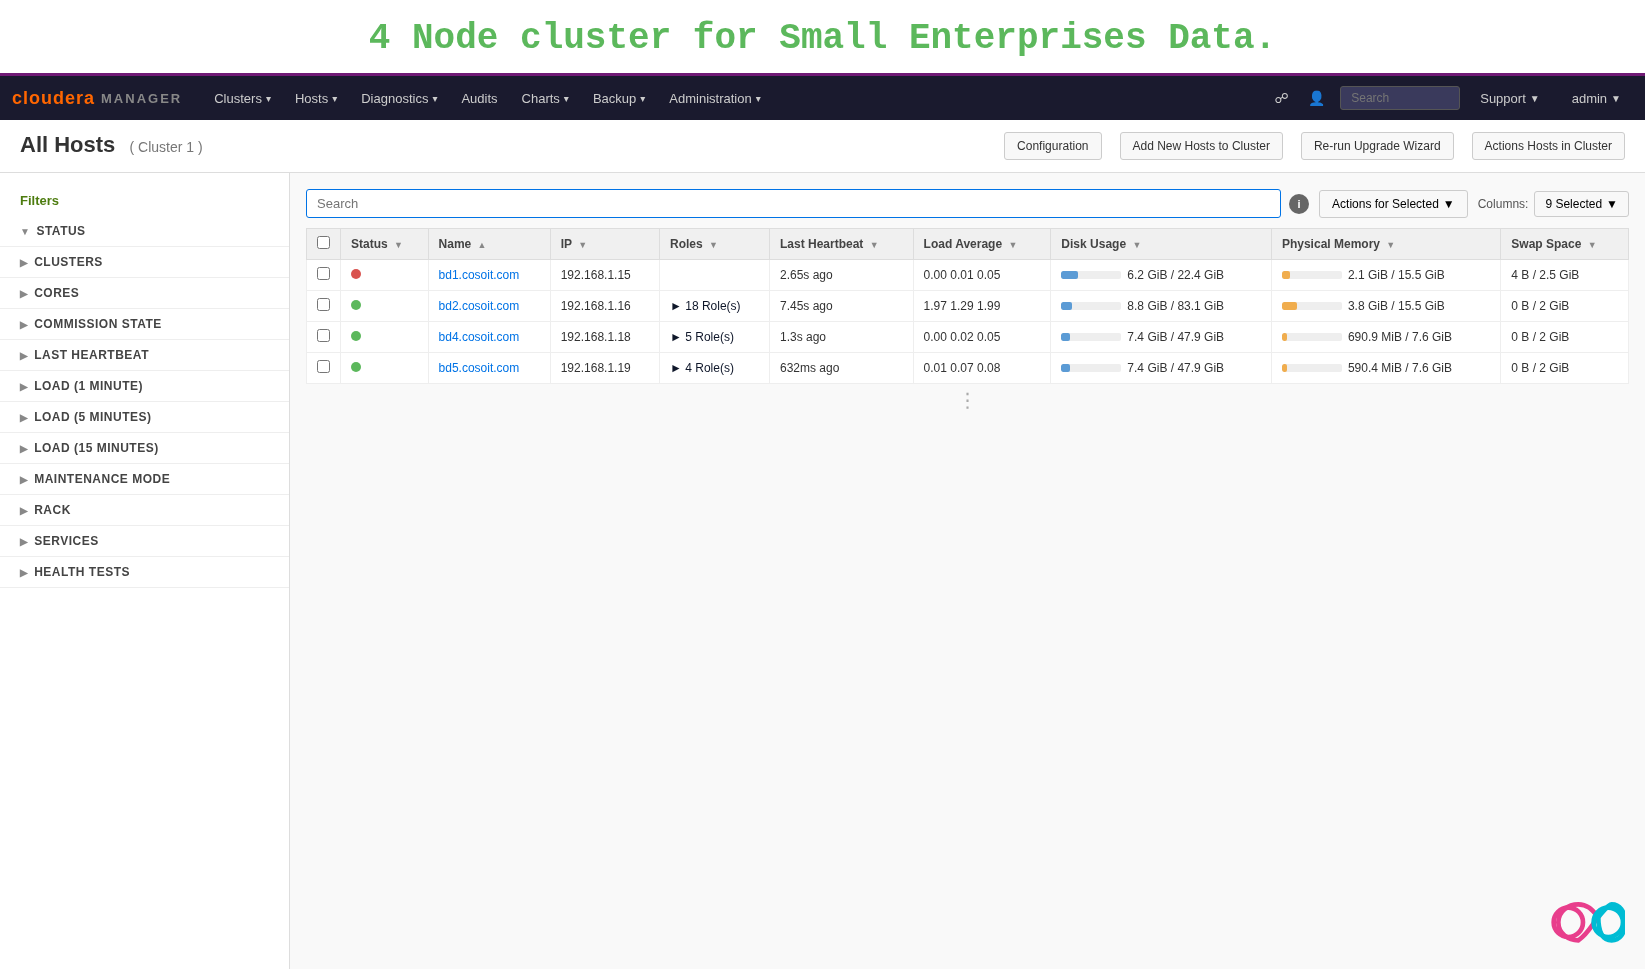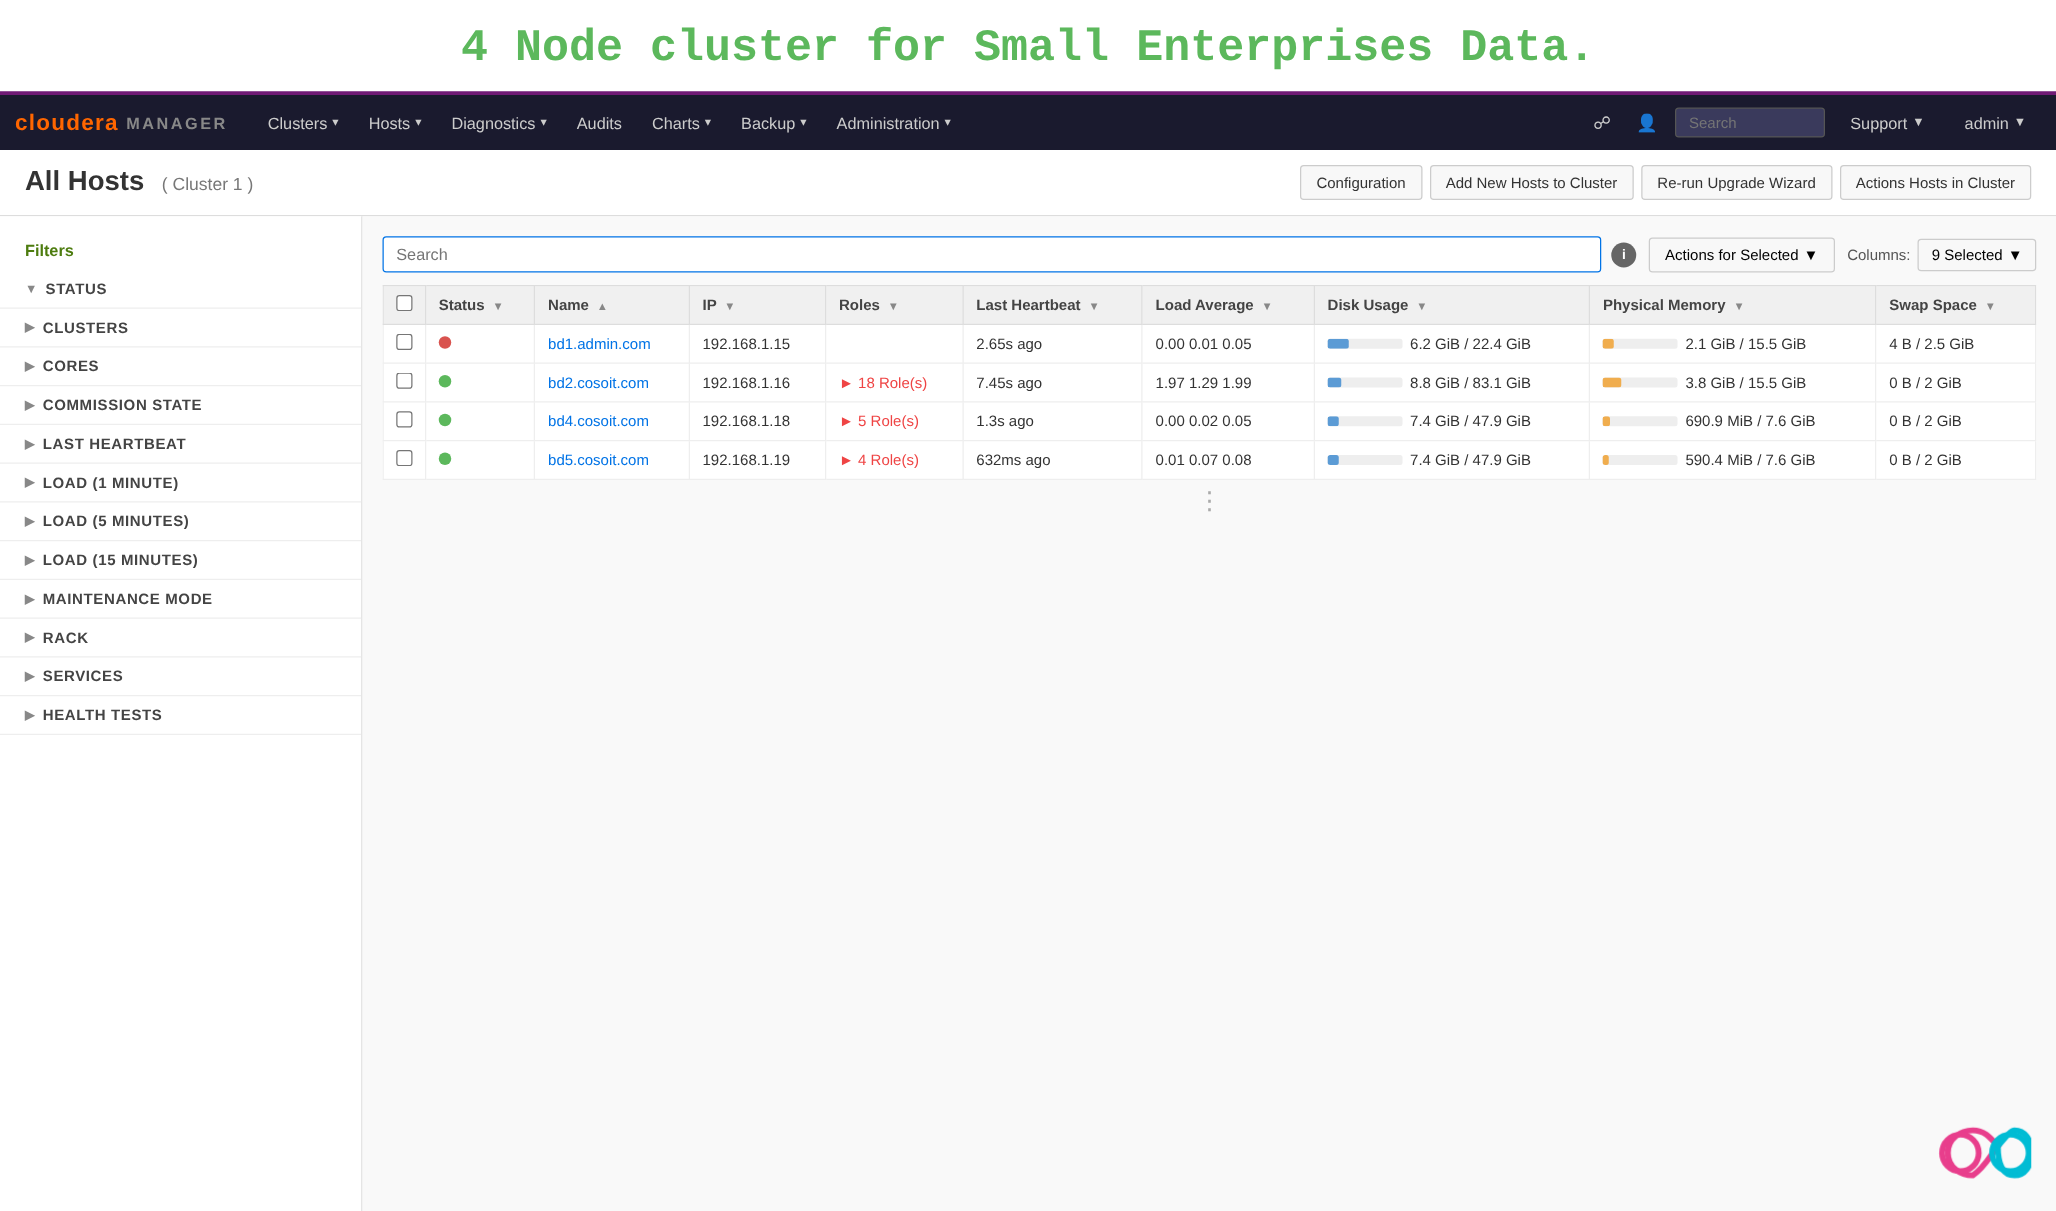--- a/index.html
+++ b/index.html
@@ -97,21 +97,21 @@
       font-weight: normal;
       color: #333;
     }
     .page-title .cluster-label {
       font-size: 14px;
       color: #777;
       margin-left: 8px;
     }
     .header-buttons {
       display: flex;
-      gap: 6px;
+      gap: 18px;
     }
     .btn {
       padding: 6px 12px;
       border: 1px solid #ccc;
       background: #f8f8f8;
       color: #333;
       border-radius: 3px;
       cursor: pointer;
       font-size: 12px;
       white-space: nowrap;
@@ -289,21 +289,21 @@
       height: 10px;
       border-radius: 50%;
       display: inline-block;
     }
     .sort-arrow {
       font-size: 9px;
       color: #888;
       margin-left: 3px;
     }
     .roles-link {
-      color: #ef4444;
+      color: #0f172a;
       cursor: pointer;
       display: flex;
       align-items: center;
       gap: 3px;
     }
     .checkbox-col { width: 30px; }
     .filter-header-container {
       position: relative;
     }
 
@@ -501,21 +501,21 @@
             <th>Load Average <span class="sort-arrow">▼</span></th>
             <th>Disk Usage <span class="sort-arrow">▼</span></th>
             <th>Physical Memory <span class="sort-arrow">▼</span></th>
             <th>Swap Space <span class="sort-arrow">▼</span></th>
           </tr>
         </thead>
         <tbody id="hosts-table-body">
             <tr>
               <td><input type="checkbox" style=""></td>
               <td><span class="status-dot" style="background: rgb(217, 83, 79);"></span></td>
-              <td><a class="host-link">bd1.admin.com</a></td>
+              <td><a class="host-link">bd1.cosoit.com</a></td>
               <td>192.168.1.15</td>
               <td></td>
               <td>2.65s ago</td>
               <td>0.00  0.01  0.05</td>
               <td>
                 <div class="progress-bar-container">
     <div class="progress-bar">
       <div class="progress-fill progress-fill-blue" style="width:28%"></div>
     </div>
     <span>6.2 GiB / 22.4 GiB</span>

